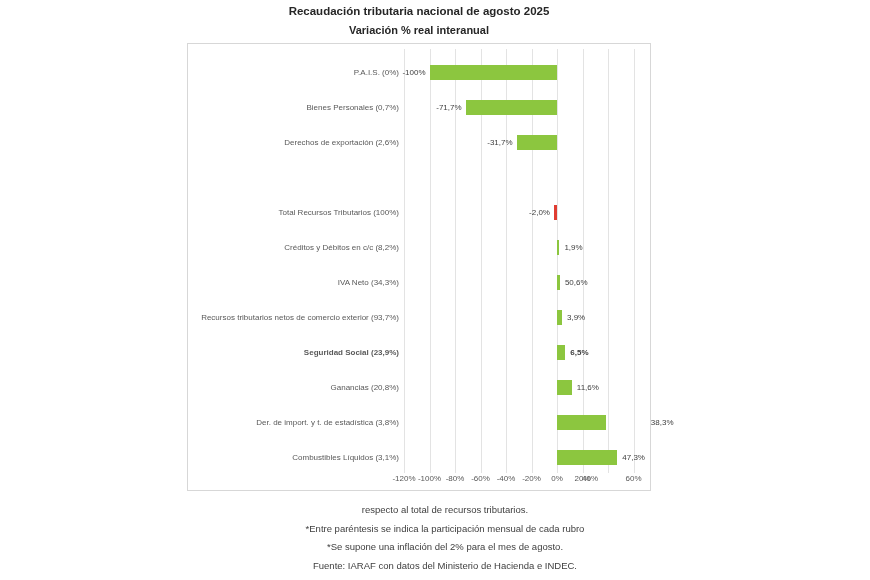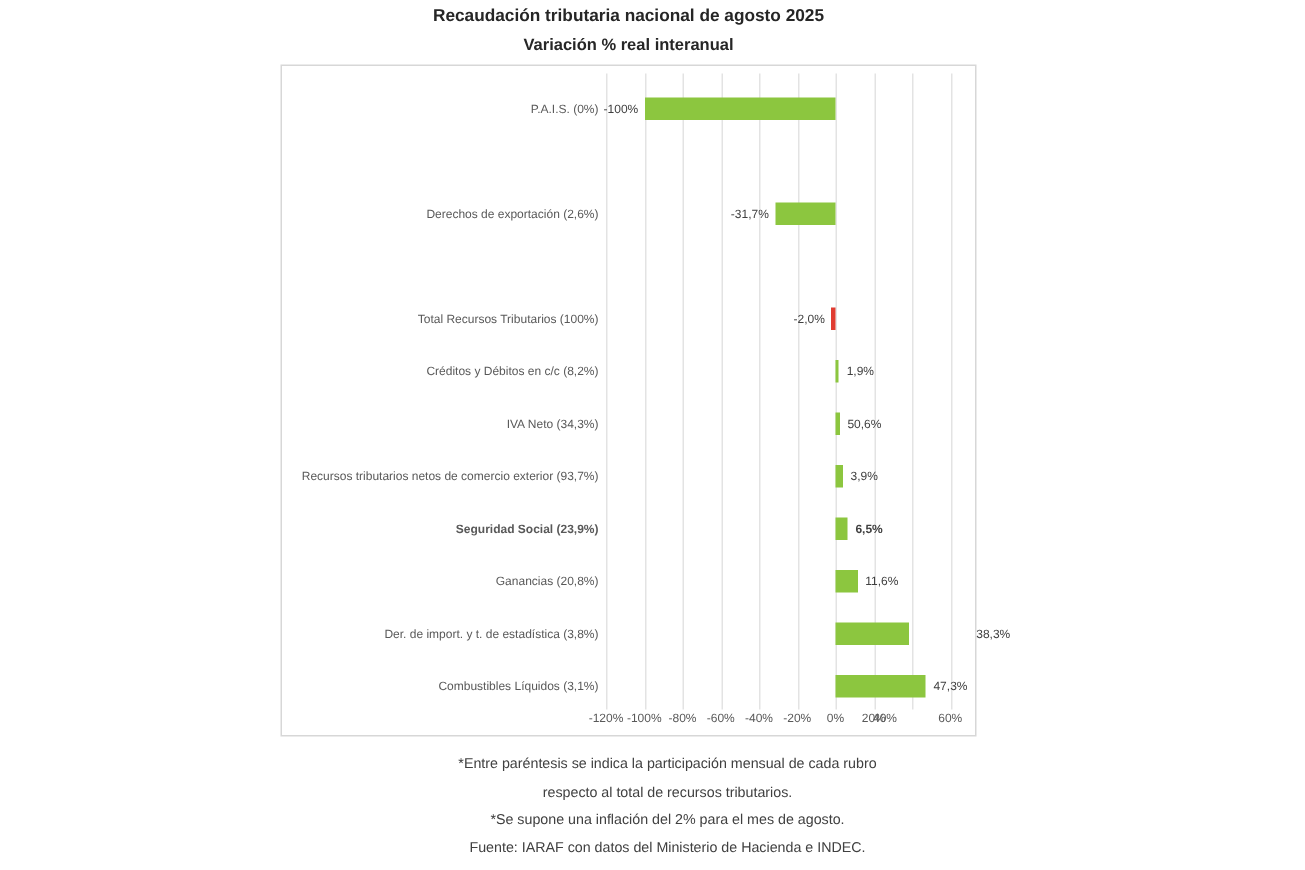--- a/index.html
+++ b/index.html
@@ -131,20 +131,25 @@
       <div class="x-tick" style="left: 372.5px;">20%</div>
       <div class="gridline" style="left: 420px;"></div>
       <div class="x-tick" style="left: 380px;">40%</div>
       <div class="gridline" style="left: 445.5px;"></div>
       <div class="x-tick" style="left: 423.5px;">60%</div>
       <div class="chart-row" style="top: 11px;">
         <div class="cat-label">P.A.I.S. (0%)</div>
         <div class="bar" style="left: 241.5px; width: 127.5px; background: rgb(140, 198, 63);"></div>
         <div class="val-label" style="right: 224.5px;">-100%</div>
       </div>
+      <div class="chart-row" style="top: 46px;">
+        <div class="cat-label">Bienes Personales (0,7%)</div>
+        <div class="bar" style="left: 277.582px; width: 91.4175px; background: rgb(140, 198, 63);"></div>
+        <div class="val-label" style="right: 188.417px;">-71,7%</div>
+      </div>
       <div class="chart-row" style="top: 81px;">
         <div class="cat-label">Derechos de exportación (2,6%)</div>
         <div class="bar" style="left: 328.582px; width: 40.4175px; background: rgb(140, 198, 63);"></div>
         <div class="val-label" style="right: 137.417px;">-31,7%</div>
       </div>
       <div class="chart-row" style="top: 151px;">
         <div class="cat-label">Total Recursos Tributarios (100%)</div>
         <div class="bar" style="left: 365.94px; width: 3.06px; background: rgb(224, 60, 49);"></div>
         <div class="val-label" style="right: 100.06px;">-2,0%</div>
       </div>
@@ -178,18 +183,18 @@
         <div class="bar" style="left: 369px; width: 48.8325px; background: rgb(140, 198, 63);"></div>
         <div class="val-label" style="left: 422.832px; margin-left: 40px;">38,3%</div>
       </div>
       <div class="chart-row" style="top: 396px;">
         <div class="cat-label">Combustibles Líquidos (3,1%)</div>
         <div class="bar" style="left: 369px; width: 60.3075px; background: rgb(140, 198, 63);"></div>
         <div class="val-label" style="left: 434.308px;">47,3%</div>
       </div>
     </div>
   <div class="notes" id="notes">
+      <div class="note-line">respecto al total de recursos tributarios.</div>
       <div class="note-line">*Entre paréntesis se indica la participación mensual de cada rubro</div>
-      <div class="note-line">respecto al total de recursos tributarios.</div>
       <div class="note-line">*Se supone una inflación del 2% para el mes de agosto.</div>
       <div class="note-line">Fuente: IARAF con datos del Ministerio de Hacienda e INDEC.</div>
     </div>
 </div>
 
 </body></html>

